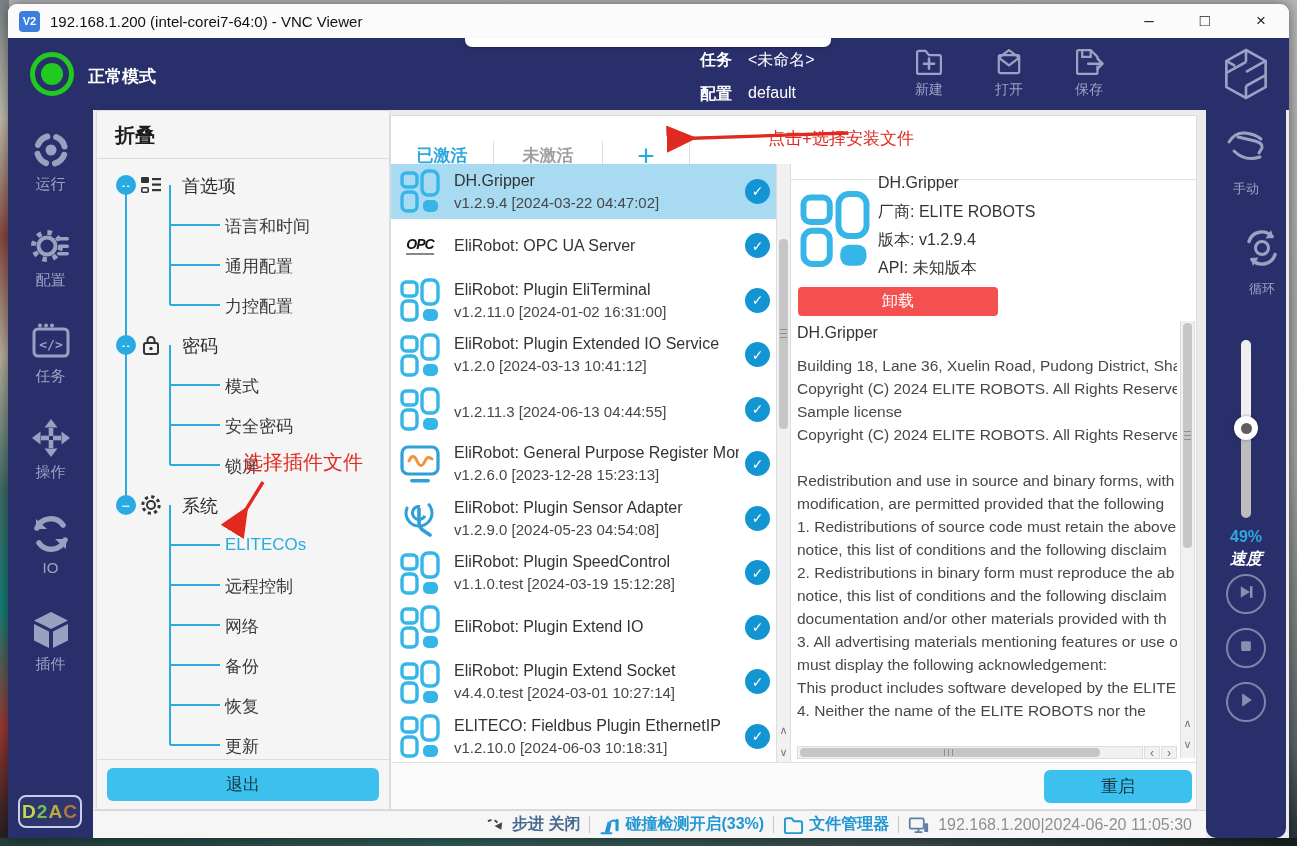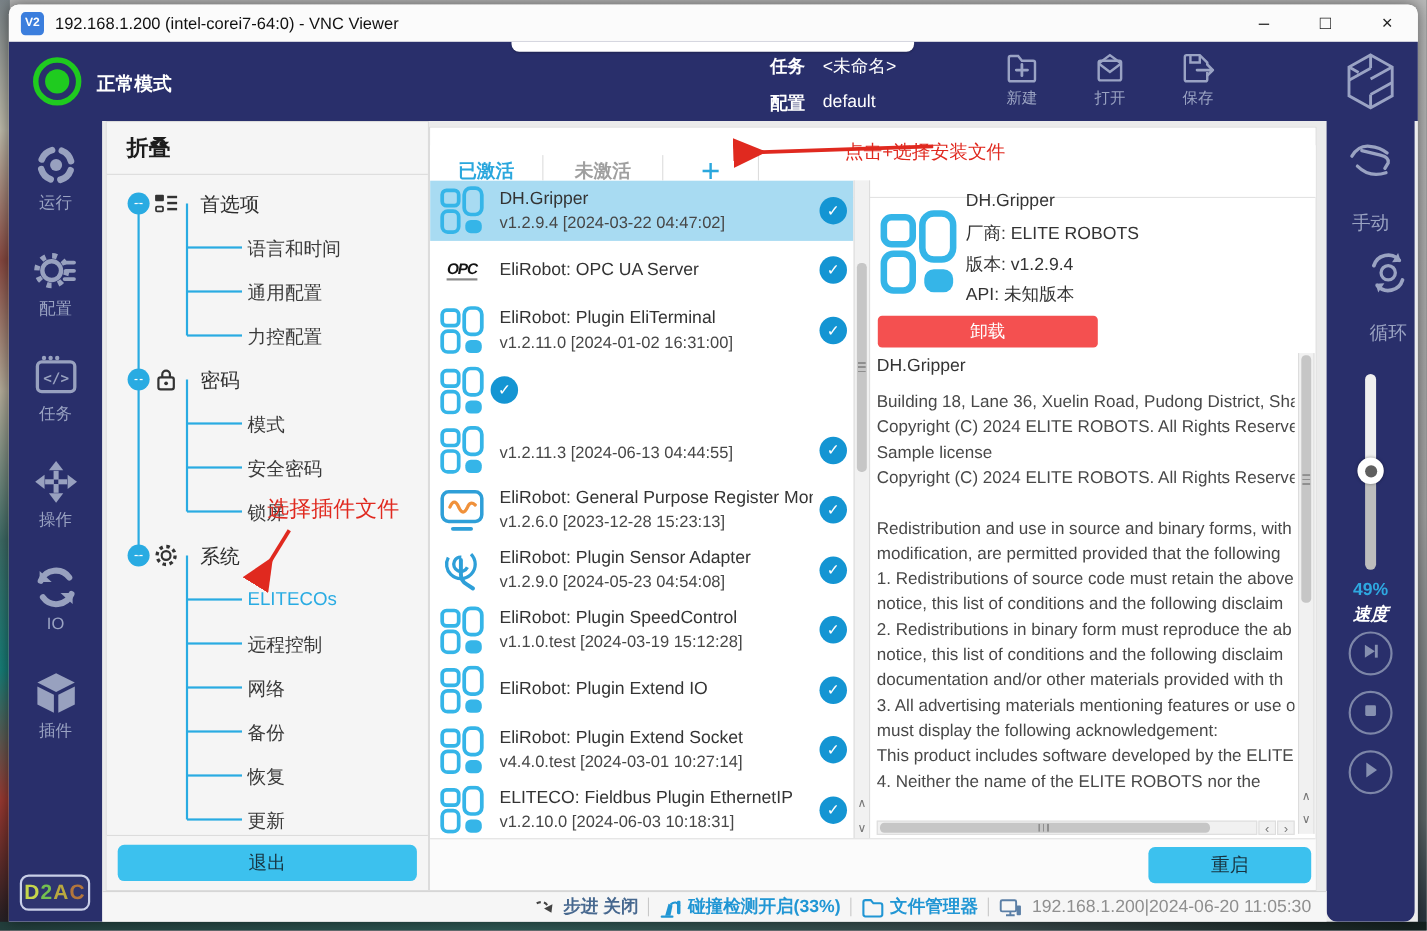--- a/index.html
+++ b/index.html
@@ -117,21 +117,21 @@
 
   .card-footer{position:absolute;left:0;bottom:0;width:100%;height:47px;border-top:1px solid #e0e0e0;background:#fbfbfb;}
   .restart-btn{position:absolute;right:4px;top:7px;width:148px;height:33px;background:#3cc1ee;border-radius:6px;
     display:flex;align-items:center;justify-content:center;font-size:17px;color:#17333f;font-weight:500;}
 
   
   .right-nav{position:absolute;left:1198px;top:106px;width:80px;height:728px;background:#292f6b;border-radius:0 0 10px 10px;}
   .rn-item{position:absolute;width:100%;display:flex;flex-direction:column;align-items:center;color:#9aa3c2;}
   .rn-manual{top:18px;} .rn-cycle{top:118px;padding-left:32px;}
   .rn-item svg{width:44px;height:40px;}
-  .rn-label{font-size:17px;margin-top:18px;}
+  .rn-label{font-size:13px;margin-top:8px;}
   .slider-track{position:absolute;left:35px;top:230px;width:10px;height:178px;border-radius:5px;
     background:linear-gradient(180deg,#efefef 0 50%,#bdbdbd 50% 100%);}
   .slider-thumb{position:absolute;left:28px;top:306px;width:24px;height:24px;border-radius:50%;background:#fff;
     display:flex;align-items:center;justify-content:center;box-shadow:0 0 3px rgba(0,0,0,.4);}
   .slider-thumb::after{content:'';width:11px;height:11px;border-radius:50%;background:#5f5f5f;}
   .speed-pct{position:absolute;top:418px;width:100%;text-align:center;color:#2ea8e0;font-weight:bold;font-size:16px;}
   .speed-label{position:absolute;top:439px;width:100%;text-align:center;color:#fff;font-weight:bold;font-size:16px;font-style:italic;}
   .transport{position:absolute;top:464px;width:100%;display:flex;flex-direction:column;align-items:center;gap:14px;}
   .transport-btn{width:40px;height:40px;border-radius:50%;border:2px solid #7d86a8;display:flex;align-items:center;justify-content:center;}
   .transport-btn svg{width:26px;height:26px;}
@@ -408,20 +408,24 @@
             <div class="p-check">✓</div>
           </div>
           <div class="plugin-row">
             <div class="p-icon">
               <svg viewBox="0 0 40 44">
                 <rect x="2" y="4" width="15" height="14" rx="4" fill="none" stroke="#35b5e8" stroke-width="3.4"></rect>
                 <rect x="22" y="2" width="16" height="24" rx="6" fill="none" stroke="#35b5e8" stroke-width="3.4"></rect>
                 <rect x="2" y="23" width="15" height="19" rx="5" fill="none" stroke="#35b5e8" stroke-width="3.4"></rect>
                 <rect x="23" y="31" width="15" height="12" rx="5" fill="#35b5e8"></rect>
               </svg>
+            </div>
+            <div class="p-texts">
+              <div class="p-name">EliRobot: Plugin Extended IO Service</div>
+              <div class="p-ver">v1.2.0 [2024-03-13 10:41:12]</div>
             </div>
             <div class="p-check">✓</div>
           </div>
           <div class="plugin-row">
             <div class="p-icon">
               <svg viewBox="0 0 40 44">
                 <rect x="2" y="4" width="15" height="14" rx="4" fill="none" stroke="#35b5e8" stroke-width="3.4"></rect>
                 <rect x="22" y="2" width="16" height="24" rx="6" fill="none" stroke="#35b5e8" stroke-width="3.4"></rect>
                 <rect x="2" y="23" width="15" height="19" rx="5" fill="none" stroke="#35b5e8" stroke-width="3.4"></rect>
                 <rect x="23" y="31" width="15" height="12" rx="5" fill="#35b5e8"></rect>

